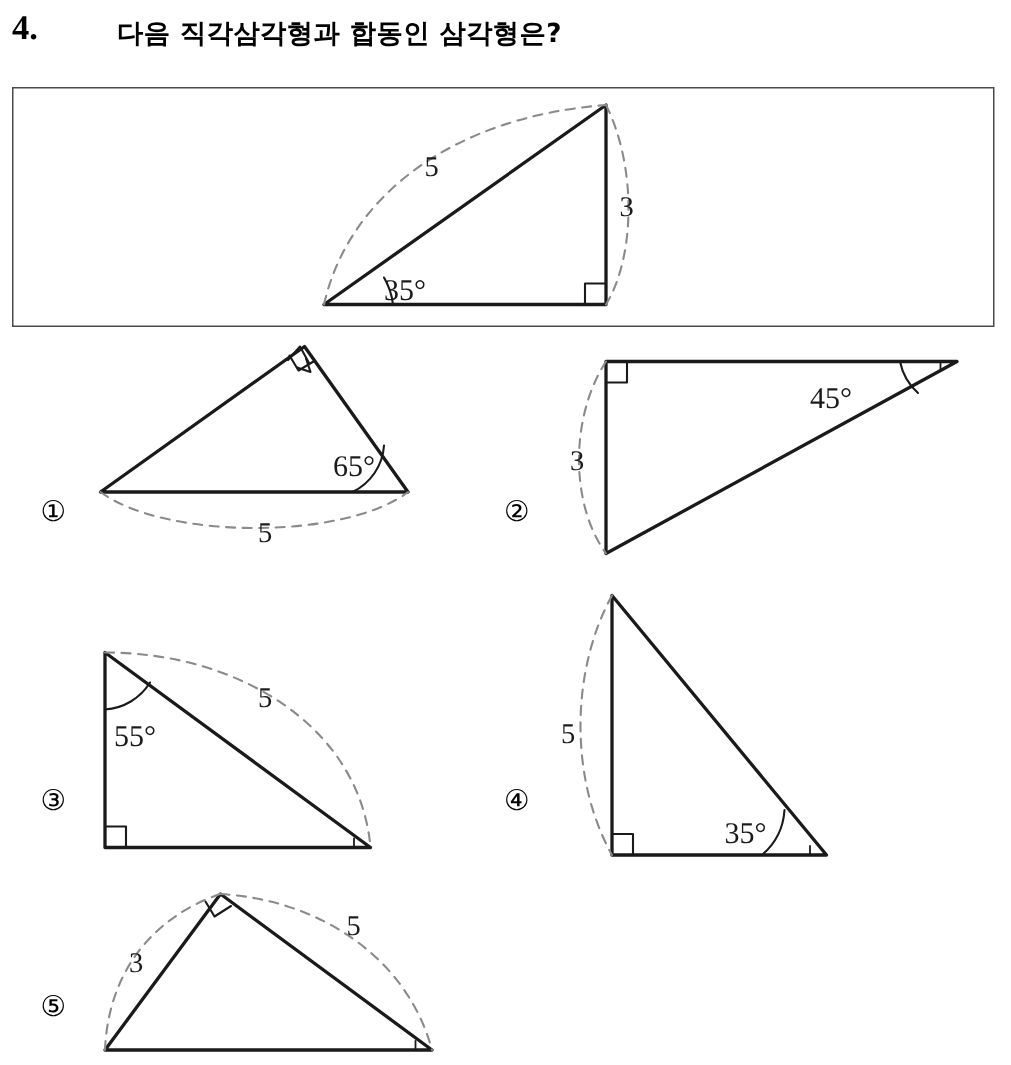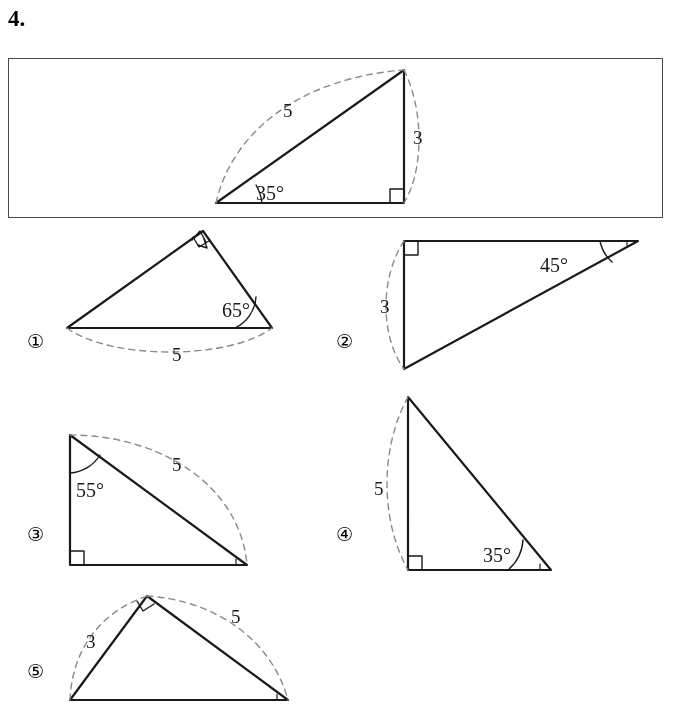--- a/index.html
+++ b/index.html
@@ -68,20 +68,21 @@
   .lbl-3 { left: 27px; top: 523px; }
   .lbl-4 { left: 336px; top: 523px; }
   .lbl-5 { left: 27px; top: 660px; }
 </style>
 </head>
 <body>
 
 <div class="page">
 
   <div class="qnum">4.</div>
+  <div class="qtext">다음 직각삼각형과 합동인 삼각형은?</div>
 
   <div class="stembox"></div>
 
   <svg class="svg-layer" viewBox="0 0 674 710">
     <g stroke="#1a1a1a" fill="none" stroke-width="2.2" stroke-linecap="round" stroke-linejoin="round">
 
       <g>
         <polygon points="216,203 404,203 404,70"></polygon>
 
         <polyline points="390,203 390,189 404,189" stroke-width="1.4"></polyline>

